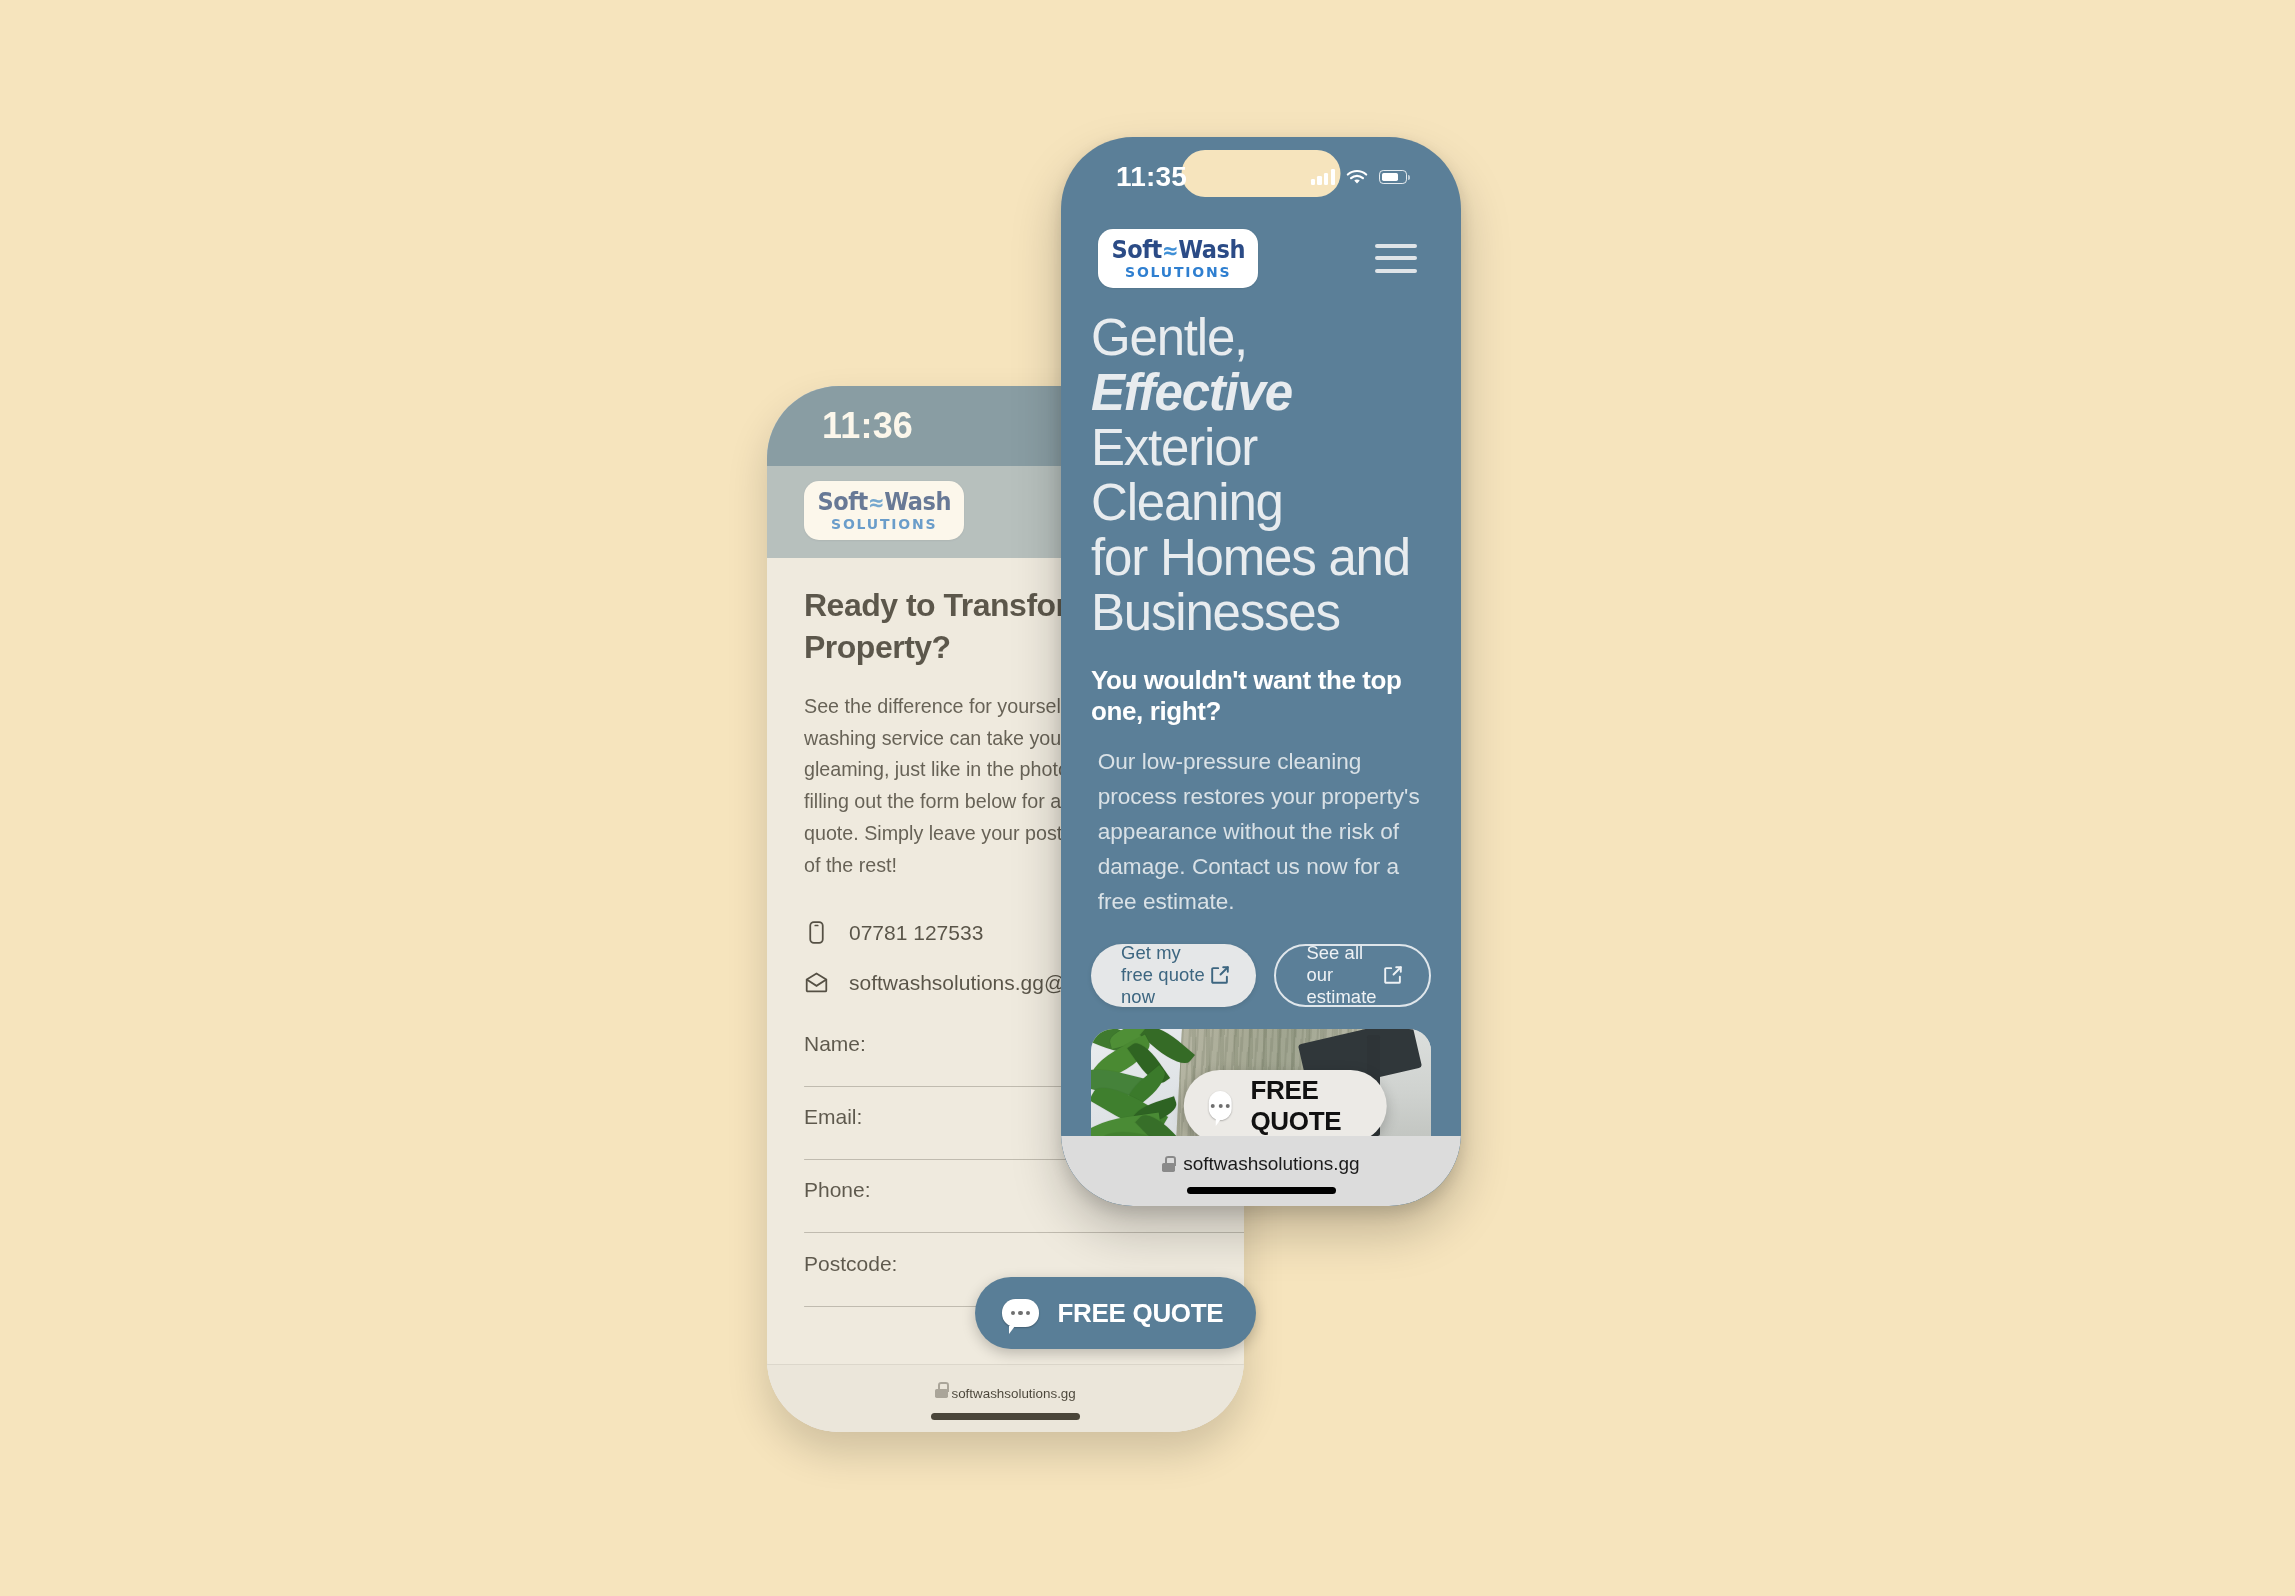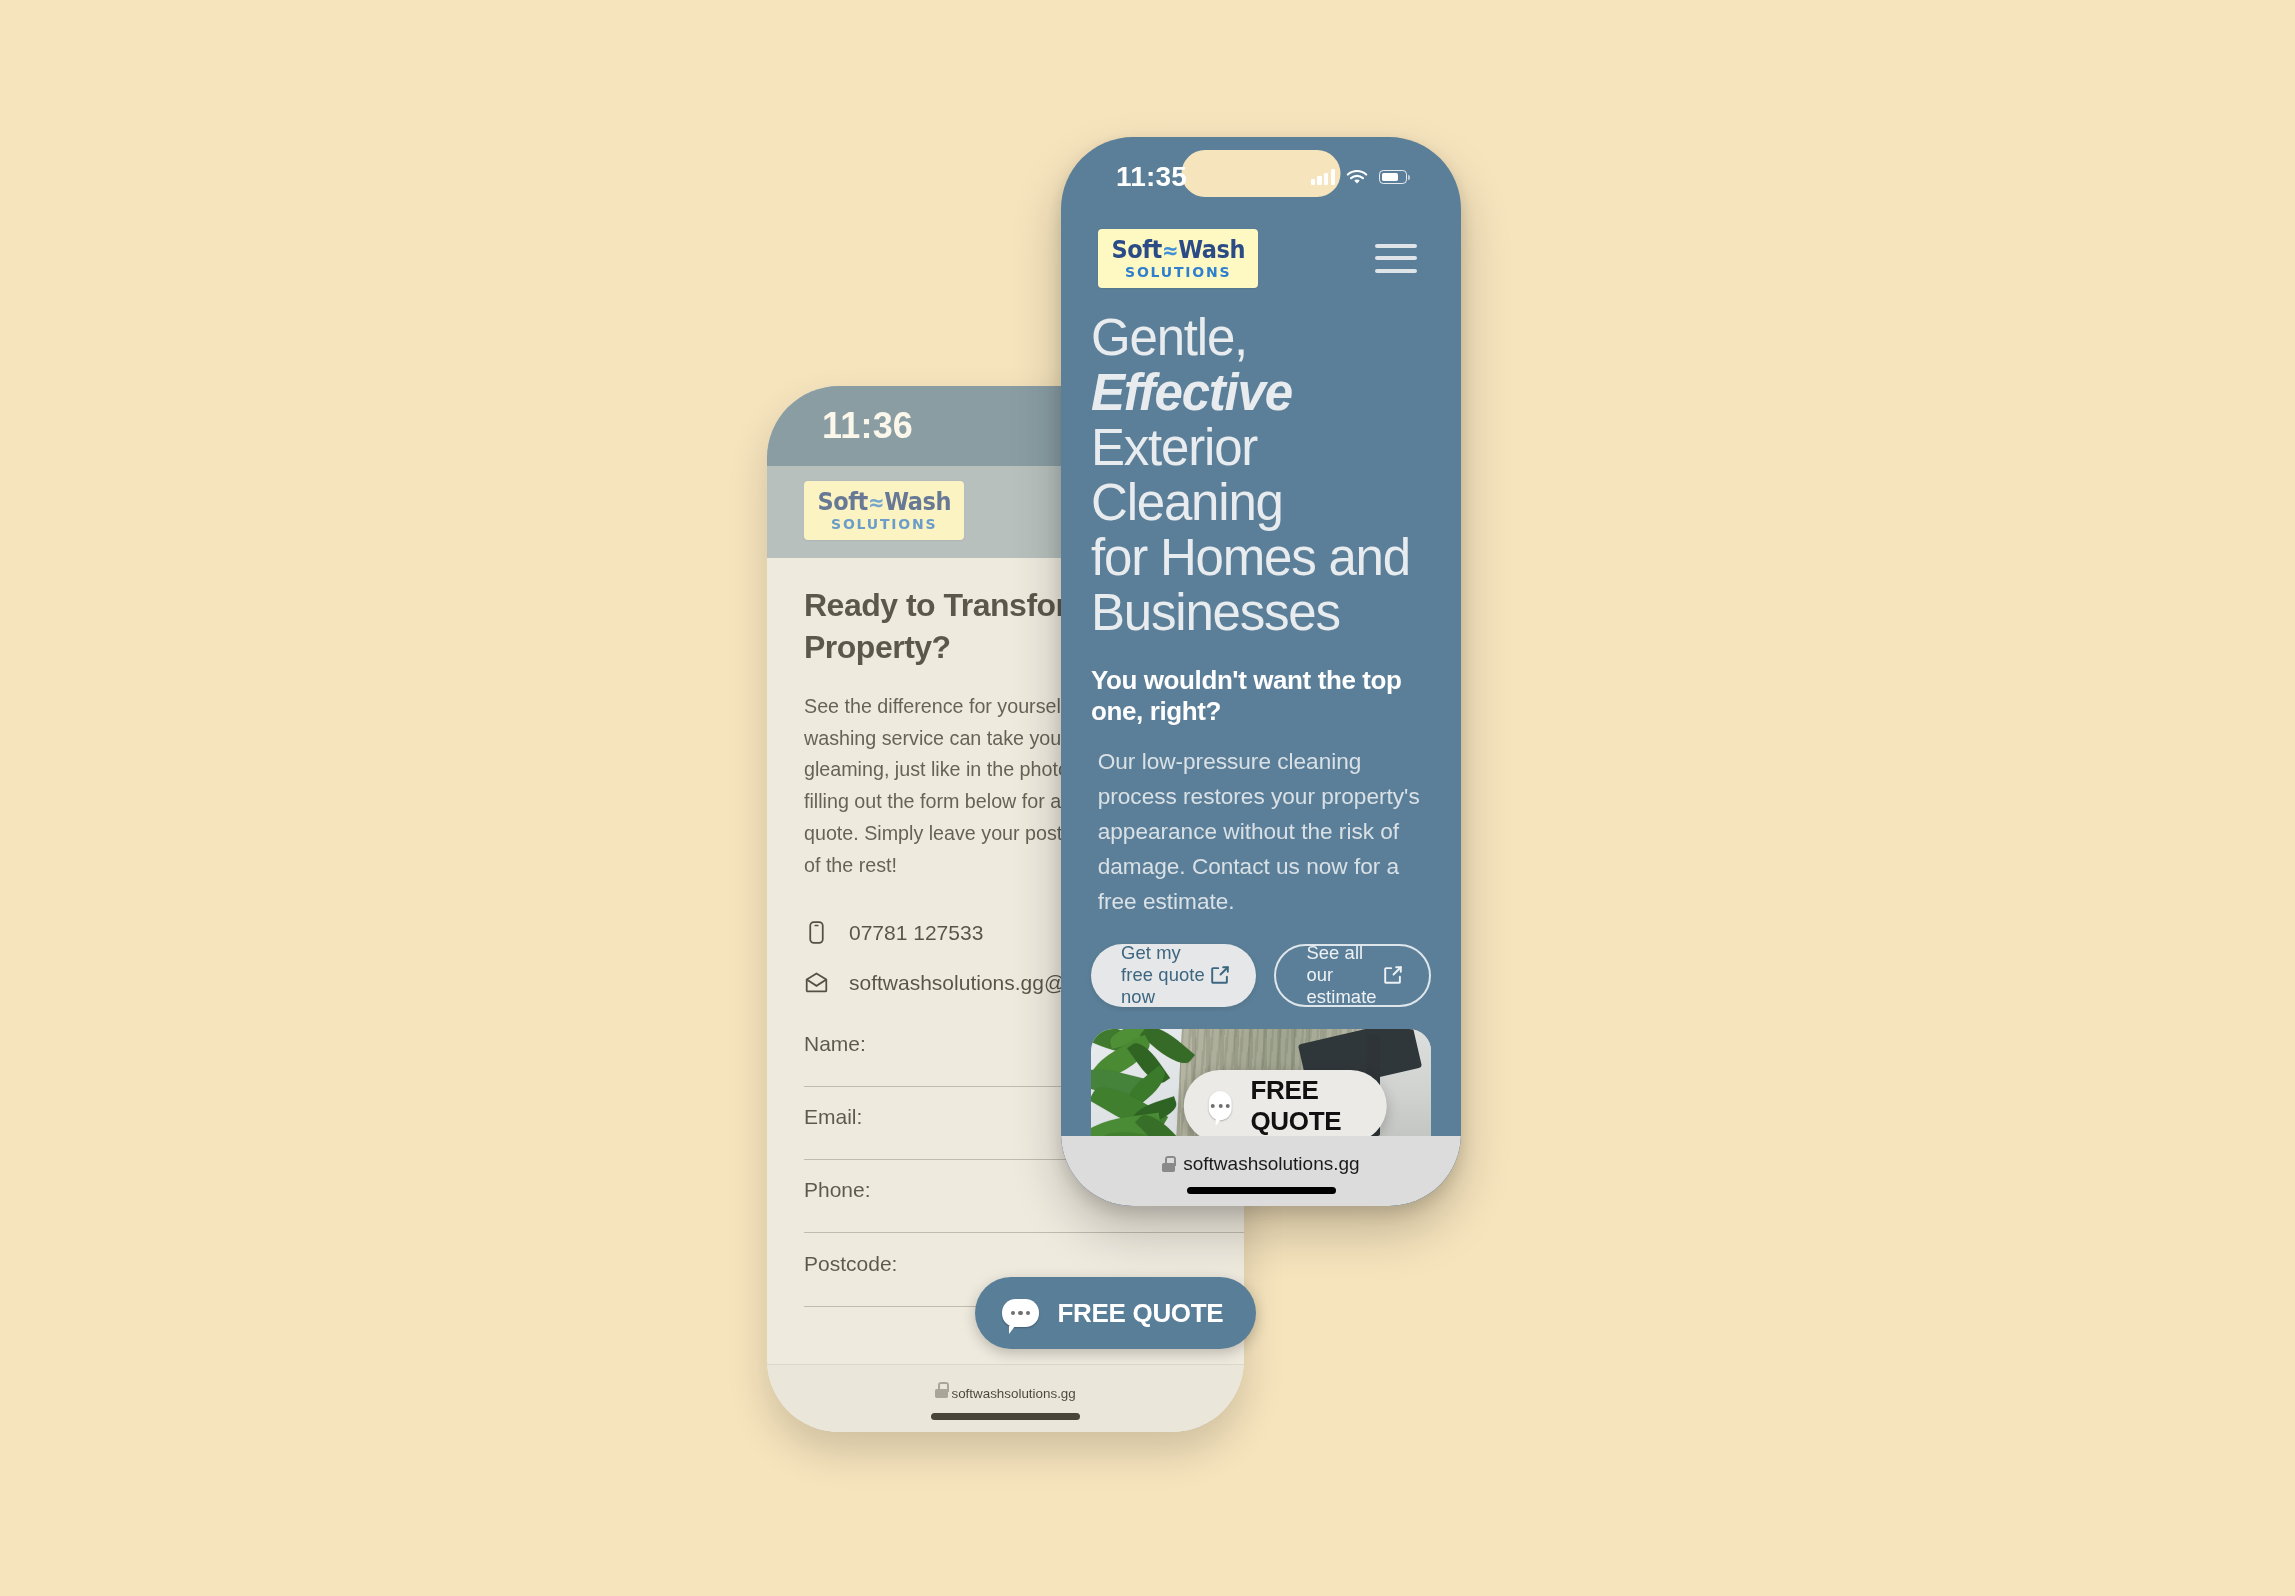--- a/index.html
+++ b/index.html
@@ -86,22 +86,22 @@
 
   
   .site-header {
     flex: 0 0 auto;
     display: flex;
     align-items: center;
     justify-content: space-between;
     padding: 11.7px 44px 13.4px 37px;
   }
   .logo-plate {
-    background: #fef9c3;
-    border-radius: 4px;
+    background: #ffffff;
+    border-radius: 15px;
     padding: 8.4px 13.4px 9.2px;
     line-height: 1;
     text-align: center;
     box-shadow: 0 0.8px 1.7px rgba(0,0,0,.08);
   }
   .logo-main {
     font-family: "DejaVu Sans", sans-serif;
     font-weight: bold;
     font-size: 25px;
     color: #2b4b86;

